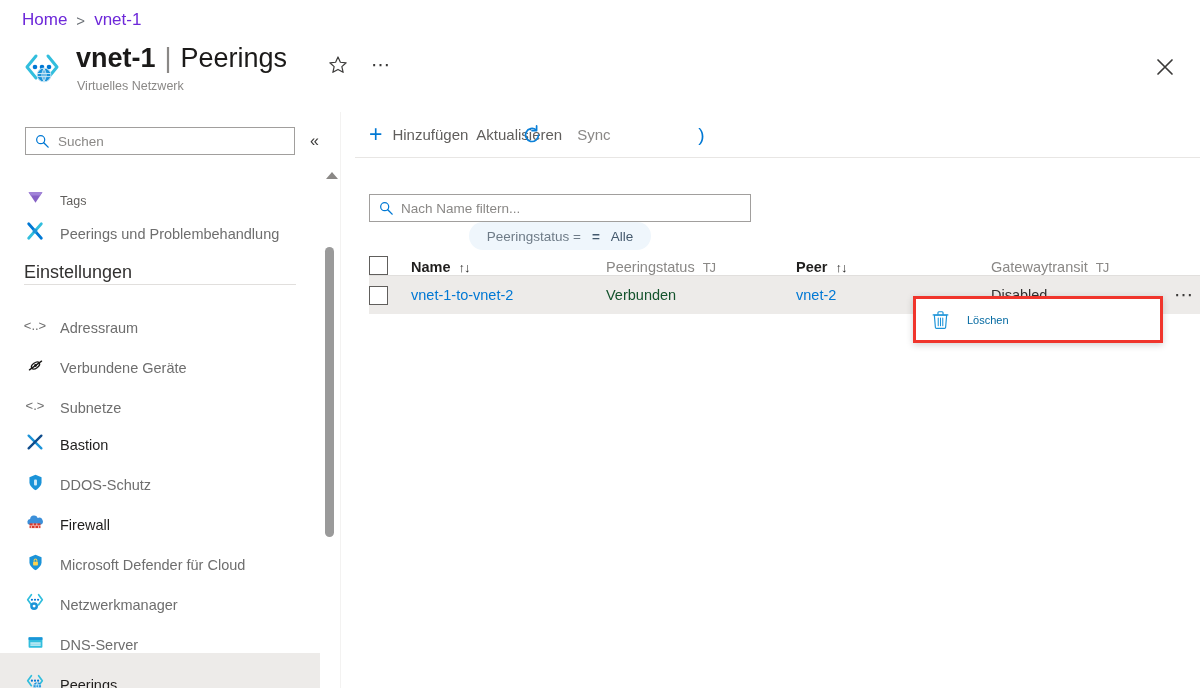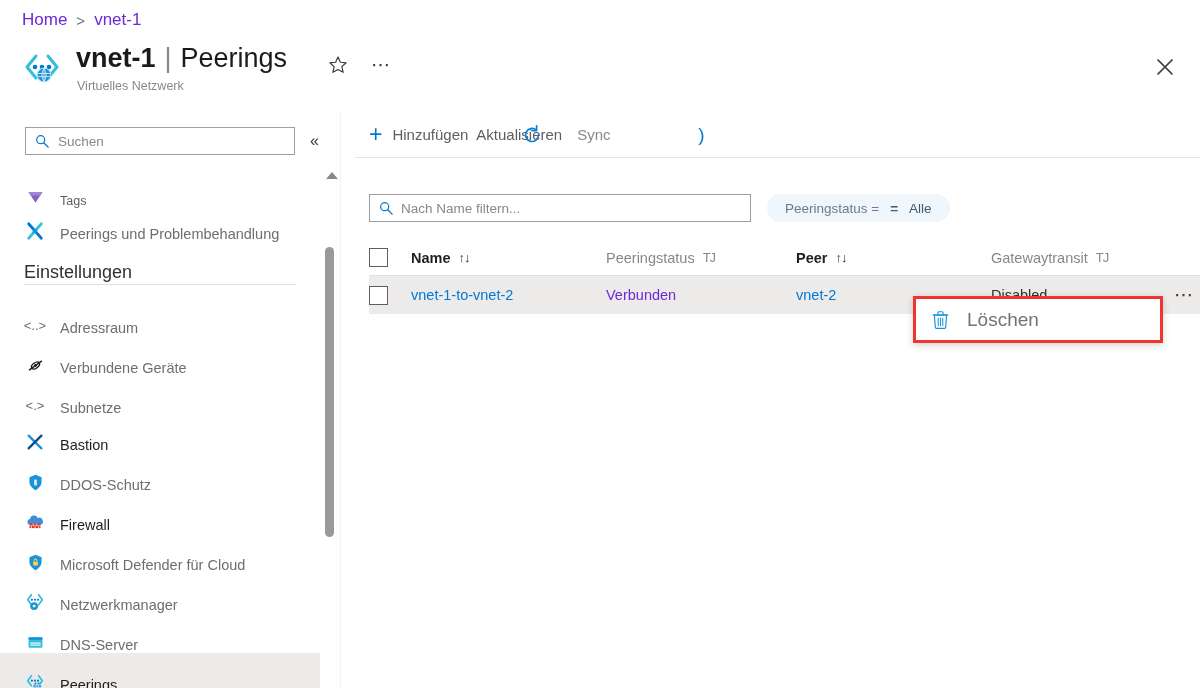--- a/index.html
+++ b/index.html
@@ -166,41 +166,41 @@
     margin-left: 15px; font-size: 15px; color: #8a8886; cursor: pointer;
   }
   .cmd-rule {
     position: absolute; left: 14px; top: 45px;
     width: 845px; height: 1px; background: #e8e6e4;
   }
 
   
   .filterbar {
     position: absolute; left: 28px; top: 82px;
-    display: flex; align-items: center; gap: 16px;
+    display: flex; align-items: center;  flex-direction: column;
   }
   .filter-input {
     width: 382px; height: 28px;
     border: 1px solid #a19f9d; background: #fff;
     display: flex; align-items: center; padding-left: 9px; gap: 8px;
   }
   .filter-ph { font-size: 13.5px; color: #8a8886; }
   .pill {
     height: 28px; border-radius: 14px; background: #eff6fc;
     display: flex; align-items: center; gap: 11px;
     padding: 0 18px; cursor: pointer;
   }
   .pill-key { font-size: 13.5px; color: #6e7b87; }
   .pill-eq { font-size: 13.5px; color: #44596d; font-weight: 700; }
   .pill-val { font-size: 13.5px; color: #44596d; }
 
   
   .table { position: absolute; left: 28px; top: 128px; width: 831px; }
   .thead {
-    display: flex; align-items: center; height: 36px;
+    display: flex; align-items: flex-end; height: 36px;
     border-bottom: 1px solid #e1dfdd;
   }
   .tbox {
     width: 19px; height: 19px; border: 1px solid #605e5c;
     background: #fff; flex: none; cursor: pointer;
   }
   .col-check { width: 42px; display: flex; align-items: center; }
   .col-name { width: 195px; }
   .col-status { width: 190px; }
   .col-peer { width: 195px; }
@@ -212,42 +212,42 @@
   .th.bold { color: #201f1e; font-weight: 700; }
   .th.dim { color: #8a8886; font-weight: 400; }
   .sortico { font-size: 13px; letter-spacing: -1px; }
 
   .trow {
     display: flex; align-items: center; height: 38px;
     background: #edebe9; position: relative;
   }
   .cell { font-size: 14.5px; white-space: nowrap; }
   .cell.link { color: #0078d4; cursor: pointer; }
-  .cell.muted { color: #6d28d9; }
+  .cell.muted { color: #14532d; }
   .cell.normal { color: #323130; }
   .row-ellipsis {
     position: absolute; right: 6px; top: 50%; transform: translateY(-50%);
     font-size: 19px; color: #3b3a39; letter-spacing: 1px;
     line-height: 10px; cursor: pointer;
   }
 
   
   .ctx-highlight {
     position: absolute; left: 913px; top: 296px;
     width: 250px; height: 47px;
     border: 3px solid #f0352c; background: #ffffff;
     box-shadow: 0 2px 7px rgba(0,0,0,0.18);
   }
   .ctx-item {
     position: absolute; left: 0; top: 0; right: 0; bottom: 0;
     display: flex; align-items: center; padding-left: 16px; gap: 18px;
     cursor: pointer;
   }
   .trash-ico { width: 17px; height: 20px; flex: none; }
-  .ctx-label { font-size: 19px; color: #737373; text-align: center; }
+  .ctx-label { font-size: 11px; color: #0369a1; text-align: center; }
 </style>
 </head>
 <body>
 
 <div id="app">
 
   <div class="breadcrumb">
     <span class="crumb-link">Home</span>
     <span class="crumb-sep">&gt;</span>
     <span class="crumb-link">vnet-1</span>

